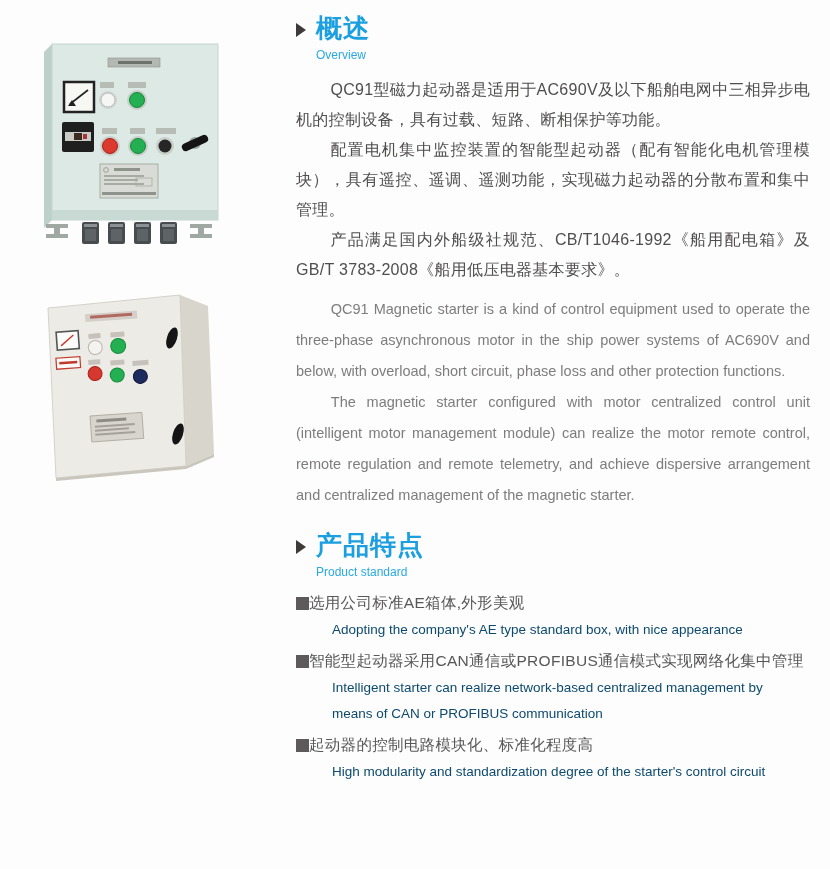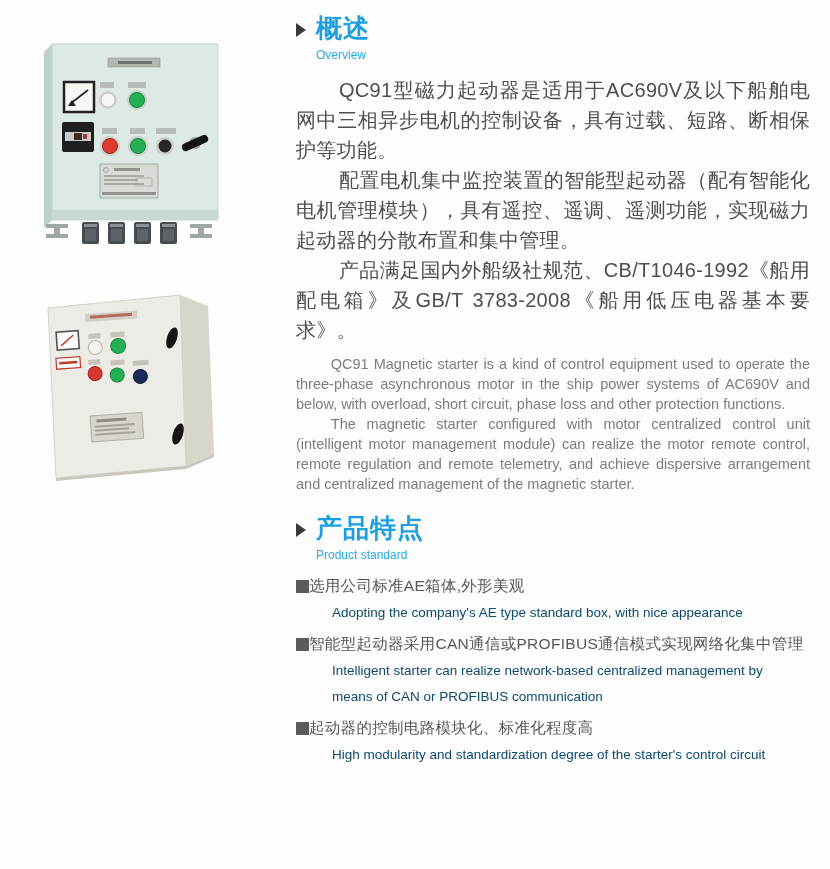--- a/index.html
+++ b/index.html
@@ -16,26 +16,26 @@
   
   .col{position:absolute;left:296px;top:12px;width:514px;}
   .sec-head{display:flex;align-items:center;gap:10px;margin:0;}
   .tri{width:0;height:0;border-left:10px solid #3e3a39;
        border-top:7px solid transparent;border-bottom:7px solid transparent;
        margin-top:3px;flex:0 0 auto;}
   .title-cn{font-size:26px;font-weight:700;color:#1b9fe0;letter-spacing:1px;line-height:32px;}
   .title-en{font-size:12px;color:#29aae3;margin:1px 0 0 20px;line-height:20px;}
   .cn-block{margin:10px 0 0 0;}
   .cn-block p{
-    margin:0;font-size:20px;line-height:30px;color:#504d4d;
+    margin:0;font-size:16px;line-height:30px;color:#504d4d;
     text-align:justify;text-indent:2.15em;letter-spacing:.3px;
   }
   .en-block{margin:9px 0 0 0;}
   .en-block p{
-    margin:0;font-size:14.5px;line-height:20px;color:#7e7c7c;
+    margin:0;font-size:14.5px;line-height:31px;color:#7e7c7c;
     text-align:justify;text-indent:2.4em;
   }
   .features{margin-top:18px;}
   .feat-list{margin-top:8px;}
   .feat-cn{
     display:flex;align-items:center;
     font-size:15.5px;color:#585656;line-height:26px;margin-top:5px;letter-spacing:.3px;
   }
   .sq{width:13px;height:13px;background:#5c5a5a;flex:0 0 auto;margin-top:1px;}
   .feat-en{

